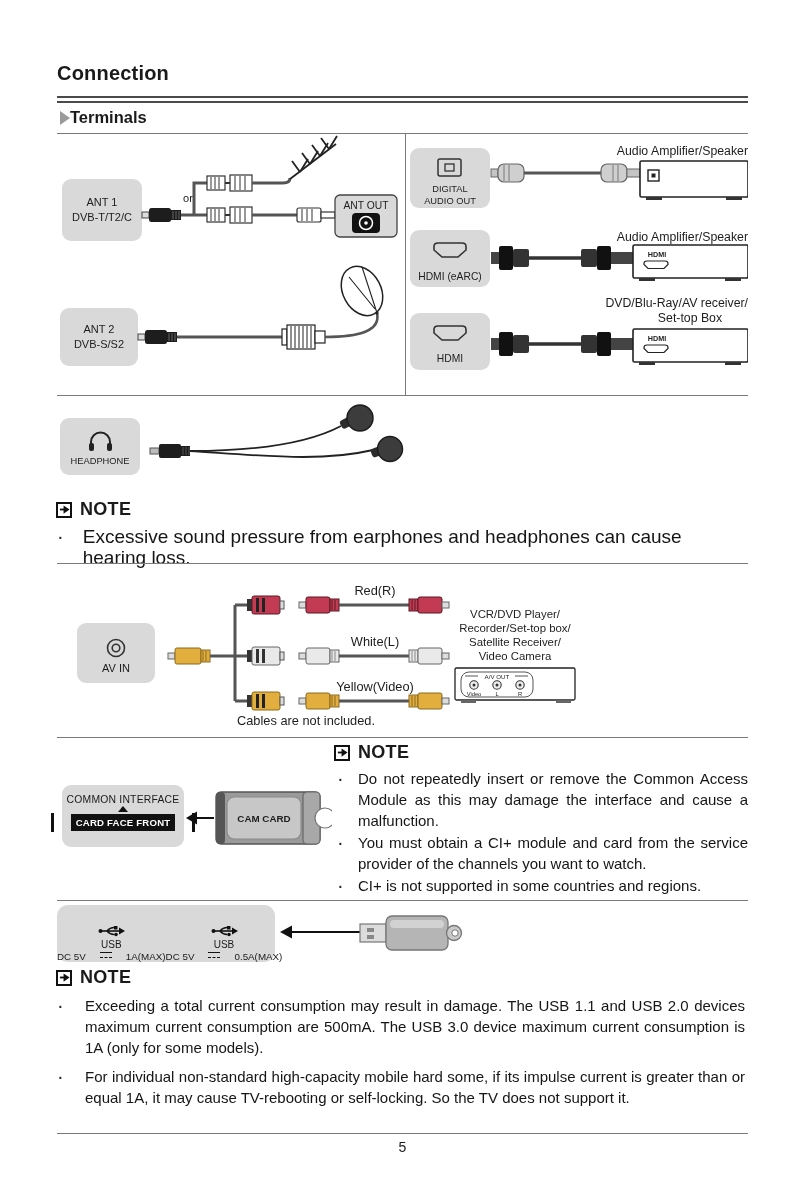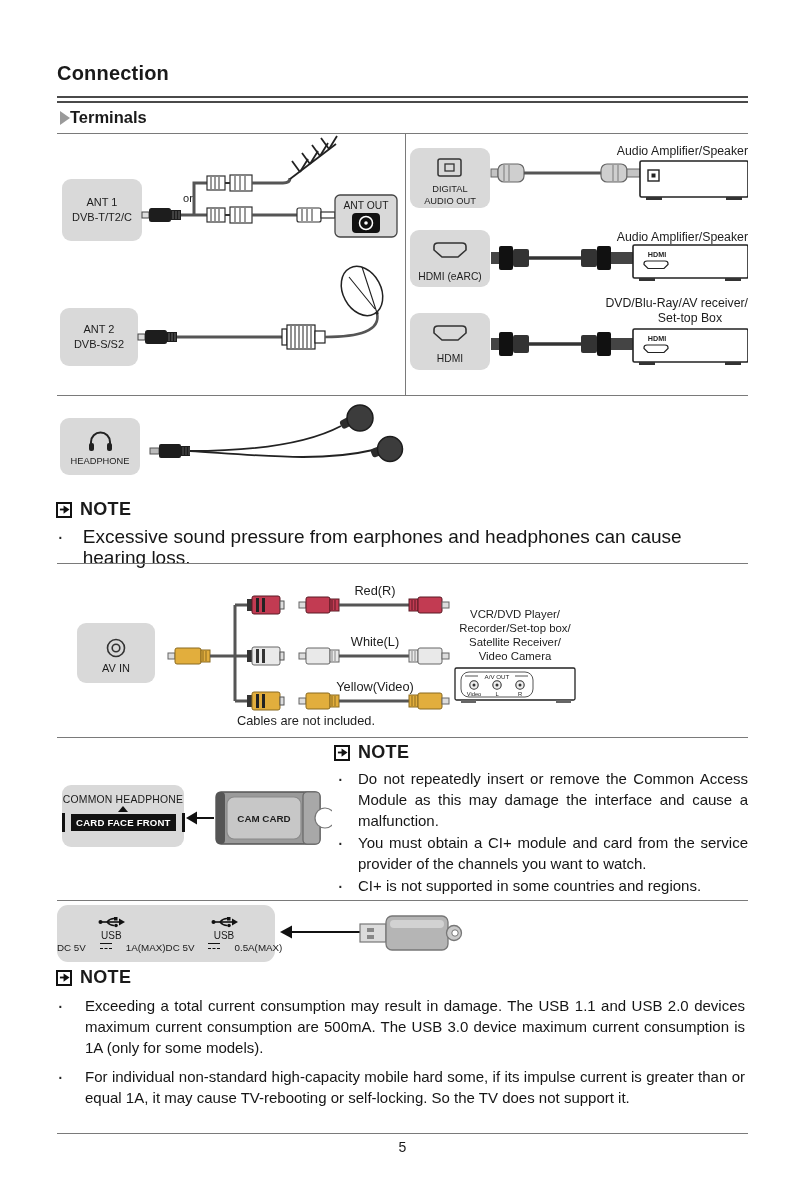--- a/index.html
+++ b/index.html
@@ -26,26 +26,26 @@
   .note-icon{width:16px;height:16px;border:2.4px solid #111;display:inline-flex;align-items:center;justify-content:center;flex:0 0 auto}
   .note-title{font-size:18px;font-weight:bold;letter-spacing:.3px}
   .bullet{position:absolute;display:flex}
   .bullet .dot{font-size:20px;line-height:21px;color:#222}
   .bullet .txt{font-size:15px;line-height:21px;color:#151515}
   .just{text-align:justify}
   
   .ci-box{left:62px;top:785px;width:122px;height:62px;padding-top:9px}
   .ci-label{font-size:10.4px;letter-spacing:.2px}
   .ci-tri{width:0;height:0;border-left:5px solid transparent;border-right:5px solid transparent;border-bottom:6px solid #111;margin:1px auto 1px}
-  .ci-row{display:flex;align-items:center;justify-content:space-between;gap:6px}
+  .ci-row{display:flex;align-items:center;justify-content:center;gap:17px}
   .brk{width:6px;height:19px;border:3px solid #111}
   .brk.l{border-right:none}.brk.r{border-left:none}
   .ci-bar{background:#111;color:#fff;font-size:9.6px;font-weight:bold;padding:3px 5px;letter-spacing:.2px;white-space:nowrap}
   
-  .usb-box{left:57px;top:905px;width:218px;height:57px;border-radius:11px;display:flex;align-items:center}
+  .usb-box{left:57px;top:905px;width:218px;height:57px;border-radius:11px;display:flex;align-items:flex-end}
   .usb-port{flex:1;display:flex;flex-direction:column;align-items:center;gap:1px}
   .usb-name{font-size:10px}
   .usb-spec{font-size:9.8px;display:flex;align-items:center;gap:14px;white-space:nowrap}
   .dc-icon{display:inline-block;width:12px;height:6px;border-top:1.8px solid #111;border-bottom:1.8px dashed #111;margin-top:-3px}
   .footer-num{left:57px;top:1139px;width:691px;text-align:center;font-size:14px}
 </style>
 </head>
 <body>
 
 <div id="page">
@@ -400,21 +400,21 @@
   <div class="bullet" style="left:337px;top:832px;width:411px">
     <span class="dot" style="width:21px">·</span>
     <span class="txt just" style="width:390px">You must obtain a CI+ module and card from the service provider of the channels you want to watch.</span>
   </div>
   <div class="bullet" style="left:337px;top:875px;width:411px">
     <span class="dot" style="width:21px">·</span>
     <span class="txt" style="width:390px">CI+ is not supported in some countries and regions.</span>
   </div>
 
   <div class="port-box ci-box">
-    <div class="ci-label">COMMON HEADPHONE</div>
+    <div class="ci-label">COMMON INTERFACE</div>
     <div class="ci-tri"></div>
     <div class="ci-row">
       <span class="brk l"></span>
       <span class="ci-bar">CARD FACE FRONT</span>
       <span class="brk r"></span>
     </div>
   </div>
   <svg class="abs" style="left:186px;top:810px" width="28" height="16" viewBox="0 0 28 16">
     <path d="M10,8 H28" stroke="#111" stroke-width="2"></path>
       <path d="M11,1.5 L0,8 L11,14.5 z" fill="#111"></path>

